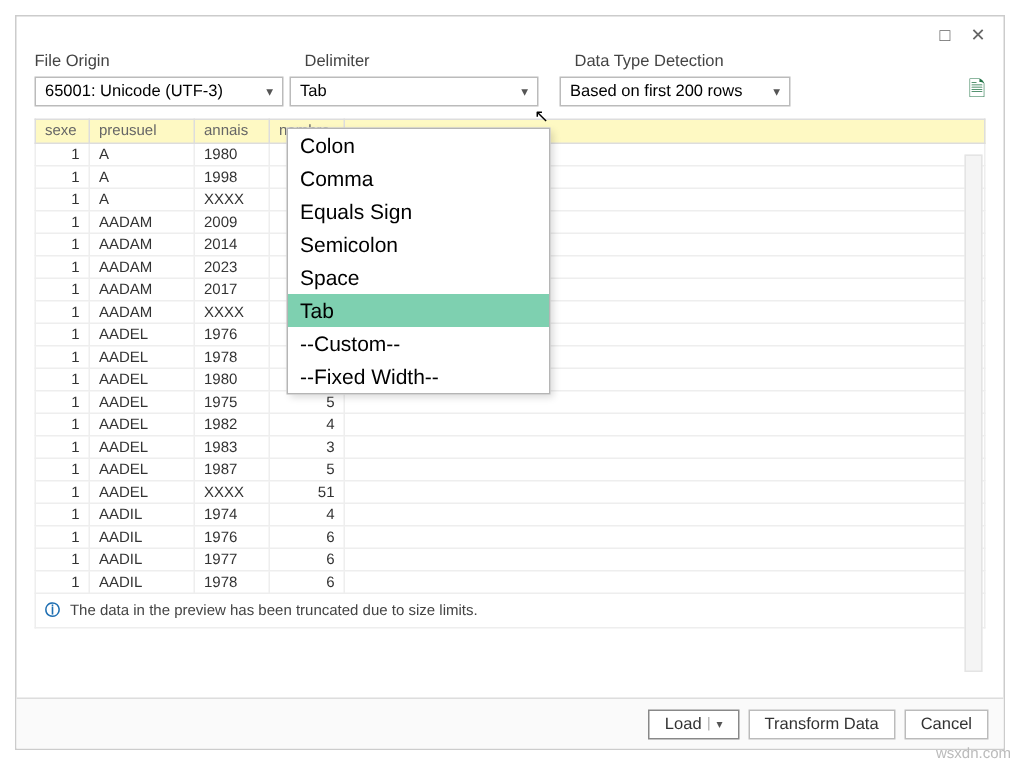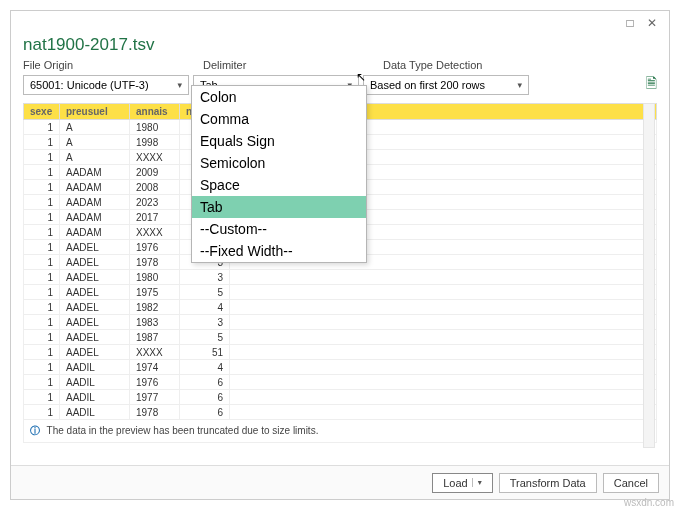--- a/index.html
+++ b/index.html
@@ -10,25 +10,25 @@
 .title { color: #217346; font-size: 17px; font-weight: 400; padding: 0 12px 4px 12px; }
 .labels { display: flex; font-size: 11px; color: #444; padding: 0 12px; }
 .labels div:nth-child(1) { width: 180px; }
 .labels div:nth-child(2) { width: 180px; }
 .labels div:nth-child(3) { width: 180px; }
 .controls { display: flex; padding: 2px 12px 6px 12px; gap: 4px; align-items: center; }
 .dropdown { border: 1px solid #bbb; background: #fff; height: 20px; font-size: 11px; padding: 0 6px; display: flex; align-items: center; justify-content: space-between; position: relative; }
 .dropdown .arrow { font-size: 9px; color: #555; }
 .dd1 { width: 166px; }
 .dd2 { width: 166px; }
-.dd3 { width: 166px; }
+.dd3 { width: 154px; margin-left: 10px; }
 .refresh { margin-left: auto; color: #217346; font-size: 14px; }
 .tablewrap { padding: 0 12px; position: relative; }
 table { border-collapse: collapse; font-size: 10px; color: #333; width: 100%; }
-th { text-align: left; font-weight: 700; color: #666; border: 1px solid #ddd; padding: 2px 6px; background: #fde047; }
+th { text-align: left; font-weight: 400; color: #666; border: 1px solid #ddd; padding: 2px 6px; background: #fef9c3; }
 td { border: 1px solid #eee; padding: 1px 6px; height: 15px; }
 td.n { text-align: right; }
 .truncrow td { color: #444; padding: 4px 6px; }
 .info-icon { color: #1f6fb2; font-weight: bold; margin-right: 4px; }
 .scrollbar { position: absolute; right: 14px; top: 92px; width: 12px; height: 345px; background: #f4f4f4; border: 1px solid #e4e4e4; }
 .footer { position: absolute; bottom: 0; left: 0; right: 0; height: 34px; border-top: 1px solid #ddd; display: flex; justify-content: flex-end; align-items: center; padding: 0 10px; gap: 6px; background: #fafafa; }
 .btn { border: 1px solid #bbb; background: #fff; font-size: 11px; padding: 3px 10px; color: #333; }
 .btn.load { border: 1px solid #888; display: flex; align-items: center; gap: 4px; }
 .btn.load .sep { border-left: 1px solid #bbb; padding-left: 5px; font-size: 8px; color: #555; }
 .ddlist { position: absolute; left: 191px; top: 85px; width: 176px; background: #fff; border: 1px solid #b5b5b5; box-shadow: 2px 2px 5px rgba(0,0,0,0.15); z-index: 10; font-size: 14px; }
@@ -38,21 +38,20 @@
 .watermark { position: absolute; right: 6px; bottom: 2px; font-size: 10px; color: #bbb; }
 </style>
 </head>
 <body>
 
 <div class="window">
   <div class="titlebar">
     <span>□</span>
     <span>✕</span>
   </div>
-  <div class="title">nat1900-2017.tsv</div>
   <div class="labels">
     <div>File Origin</div>
     <div>Delimiter</div>
     <div>Data Type Detection</div>
   </div>
   <div class="controls">
     <div class="dropdown dd1">
       <span>65001: Unicode (UTF-3)</span>
       <span class="arrow">▾</span>
     </div>
@@ -103,21 +102,21 @@
           <tr>
             <td class="n">1</td>
             <td>AADAM</td>
             <td>2009</td>
             <td class="n"></td>
             <td></td>
           </tr>
           <tr>
             <td class="n">1</td>
             <td>AADAM</td>
-            <td>2008</td>
+            <td>2014</td>
             <td class="n"></td>
             <td></td>
           </tr>
           <tr>
             <td class="n">1</td>
             <td>AADAM</td>
             <td>2023</td>
             <td class="n"></td>
             <td></td>
           </tr>

